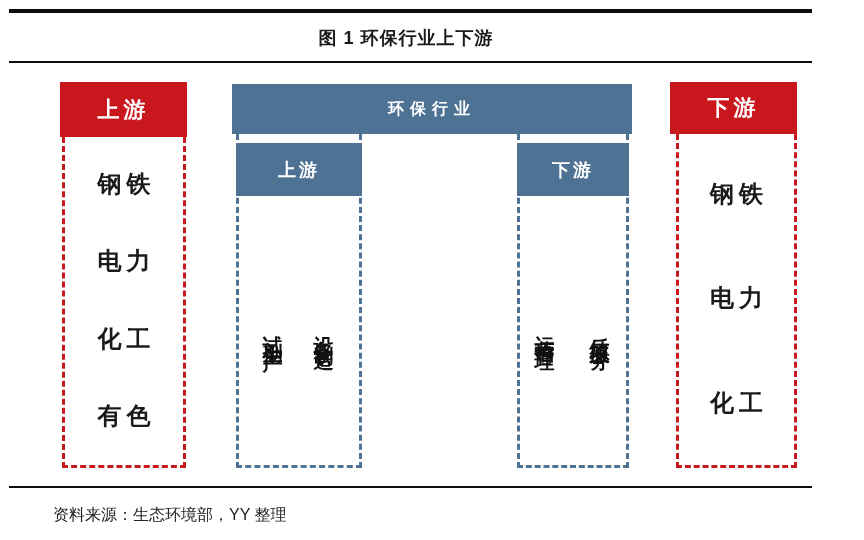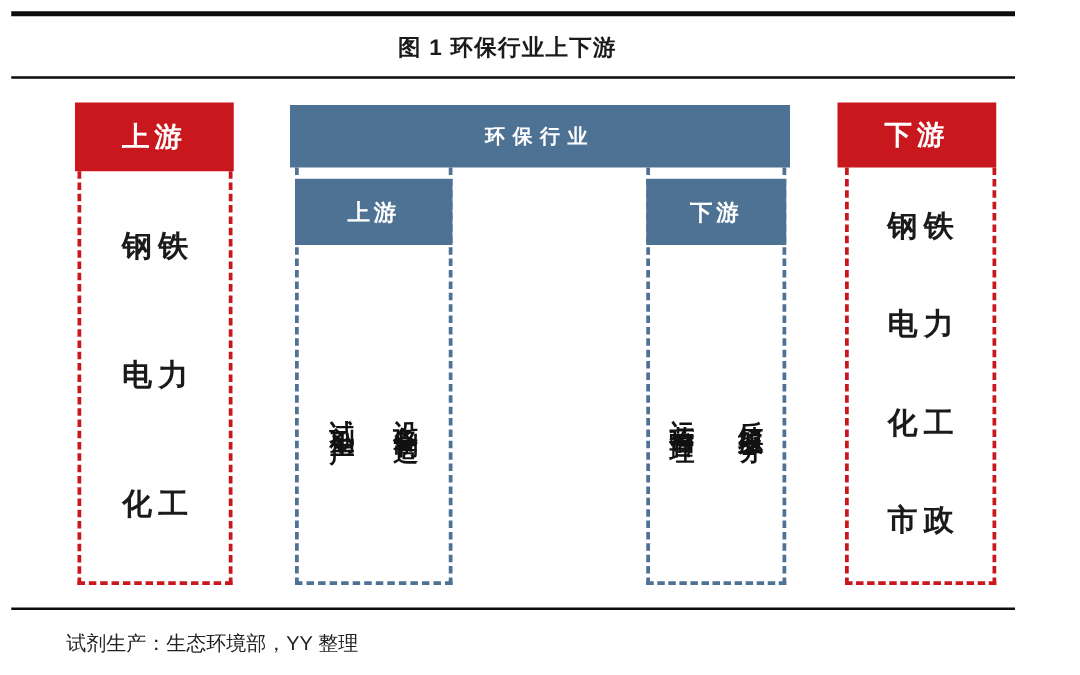--- a/index.html
+++ b/index.html
@@ -67,20 +67,21 @@
 
   <div class="rule rule-top"></div>
   <div class="fig-title">图 1 环保行业上下游</div>
   <div class="rule rule-mid"></div>
 
   <div class="hdr hdr-red hdr-left">上游</div>
   <div class="dash dash-red side-box dash-left">
     <div class="item">钢铁</div>
     <div class="item">电力</div>
     <div class="item">化工</div>
+    <div class="item">有色</div>
   </div>
 
   <div class="hdr hdr-blue-main hdr-industry">环保行业</div>
 
   <div class="seg seg1 dash dash-blue">
     <div class="sub-hdr">上游</div>
     <div class="seg-body">
       <div class="vtext">试剂生产</div>
       <div class="vtext">设备制造</div>
     </div>
@@ -93,19 +94,18 @@
       <div class="vtext">运营管理</div>
       <div class="vtext">后续服务</div>
     </div>
   </div>
 
   <div class="hdr hdr-red hdr-right">下游</div>
   <div class="dash dash-red side-box dash-right">
     <div class="item">钢铁</div>
     <div class="item">电力</div>
     <div class="item">化工</div>
-    <div class="item">市政</div>
   </div>
 
   <div class="rule rule-bottom"></div>
-  <div class="source-line">试剂生产：生态环境部，YY 整理</div>
+  <div class="source-line">资料来源：生态环境部，YY 整理</div>
 
 </div>
 
 </body></html>

